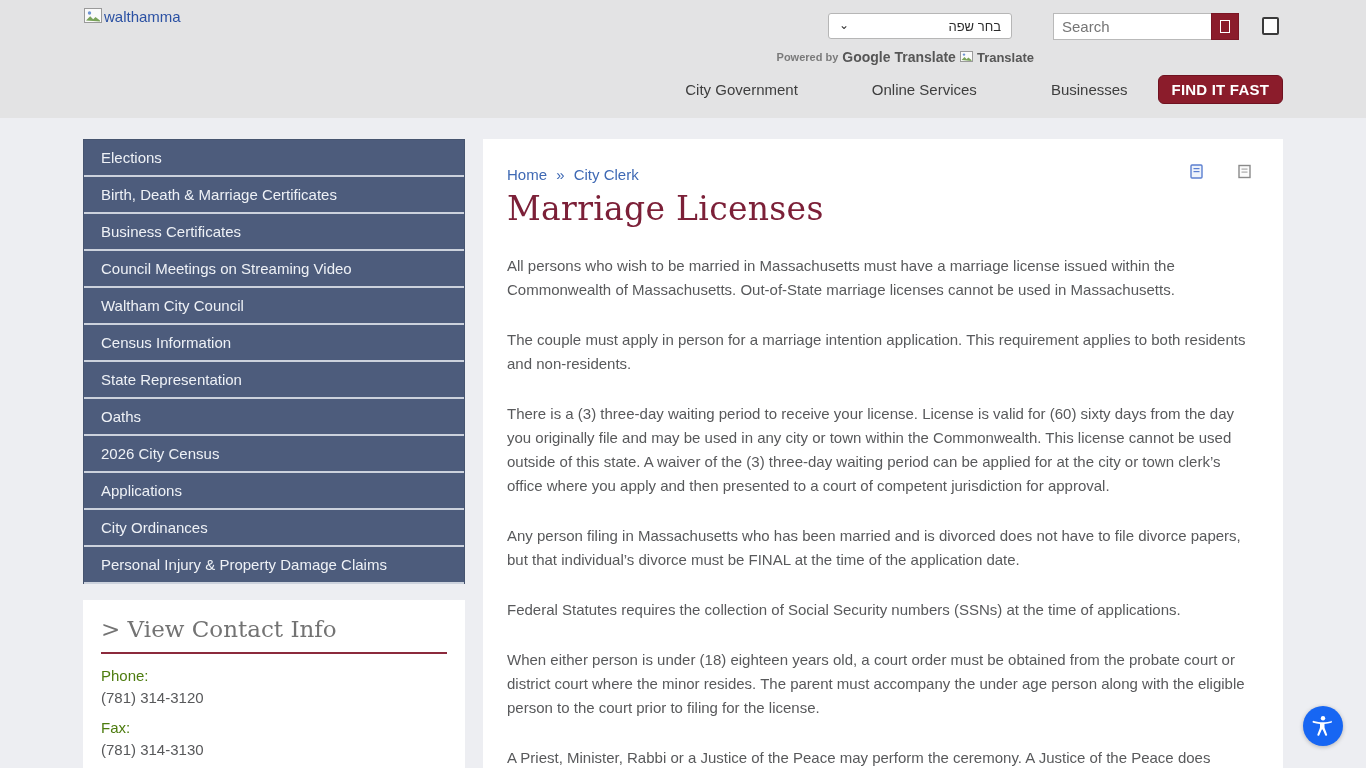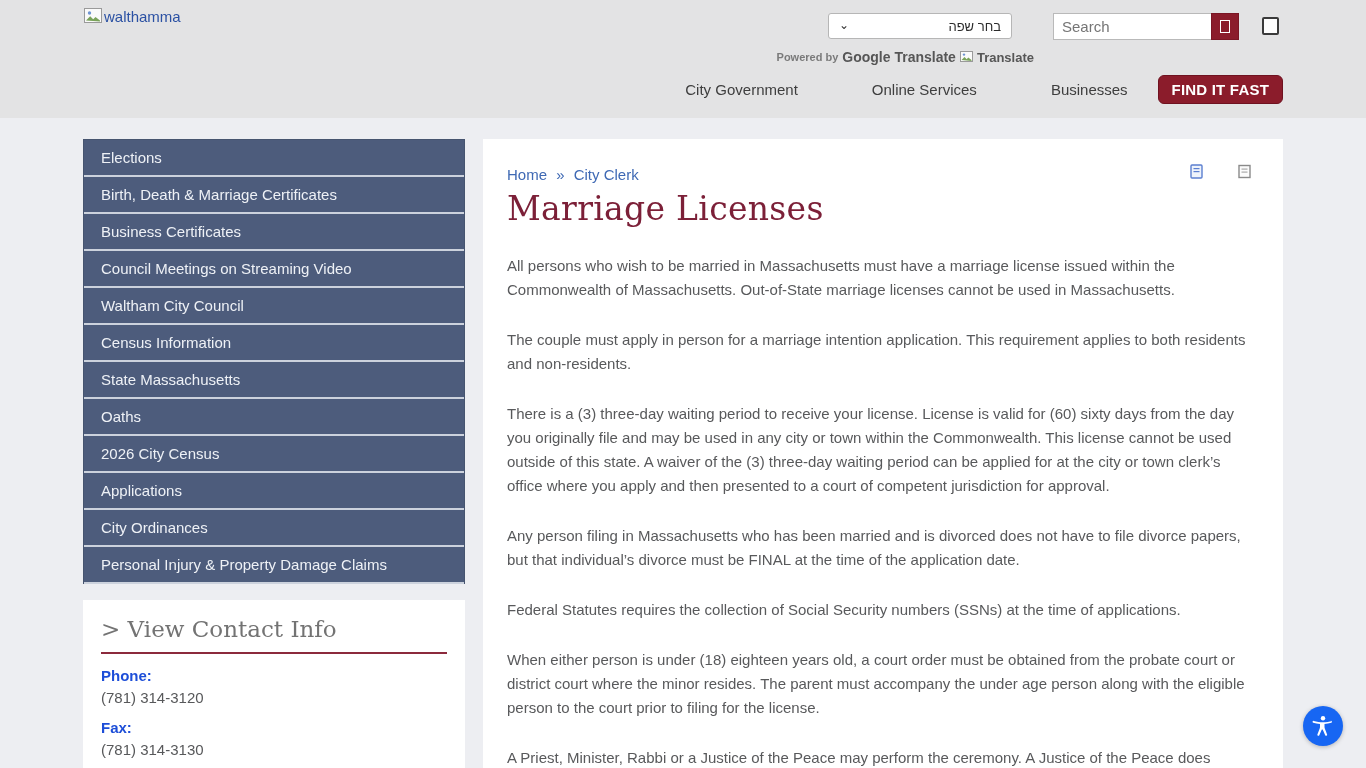--- a/index.html
+++ b/index.html
@@ -44,21 +44,21 @@
   
   .sidebar { position:absolute; left:83px; top:139px; width:382px; }
   .menu { list-style:none; border:1px solid #46546f; border-bottom:none; }
   .menu li { background:#4d5c7c; color:#eef1f6; font-size:15px; padding:8px 12px 8px 17px;
              border-bottom:2px solid #ccd2dd; cursor:pointer; line-height:19px; }
 
   .contact-box { position:absolute; left:83px; top:600px; width:382px; height:168px; background:#fff;
                  padding:16px 18px 0 18px; }
   .contact-title { font-family:"DejaVu Serif","Liberation Serif",serif; font-size:23px; color:#737373;
                    padding-bottom:10px; border-bottom:2px solid #8c2a3c; cursor:pointer; }
-  .c-label { font-size:15px; font-weight:bold; color:#1d4ed8; margin-top:13px; }
+  .c-label { font-size:15px; font-weight:normal; color:#4d7c0f; margin-top:13px; }
   .c-val { font-size:15px; color:#57585a; margin-top:5px; }
 
   
   .content { position:absolute; left:483px; top:139px; width:800px; height:629px; background:#fff;
              padding:27px 24px 0 24px; overflow:hidden; }
   .bc-row { display:flex; justify-content:space-between; align-items:flex-start; }
   .breadcrumb { font-size:15px; }
   .breadcrumb a { color:#3f69b4; text-decoration:none; cursor:pointer; }
   .breadcrumb .sep { color:#3f69b4; margin:0 5px; }
   .page-icons { display:flex; gap:35px; margin-right:8px; margin-top:-2px; }
@@ -127,21 +127,21 @@
   </header>
 
   <aside class="sidebar">
     <ul class="menu">
       <li>Elections</li>
       <li>Birth, Death &amp; Marriage Certificates</li>
       <li>Business Certificates</li>
       <li>Council Meetings on Streaming Video</li>
       <li>Waltham City Council</li>
       <li>Census Information</li>
-      <li>State Massachusetts</li>
+      <li>State Representation</li>
       <li>Oaths</li>
       <li>2026 City Census</li>
       <li>Applications</li>
       <li>City Ordinances</li>
       <li>Personal Injury &amp; Property Damage Claims</li>
     </ul>
   </aside>
 
   <div class="contact-box">
     <div class="contact-title">&gt; View Contact Info</div>

